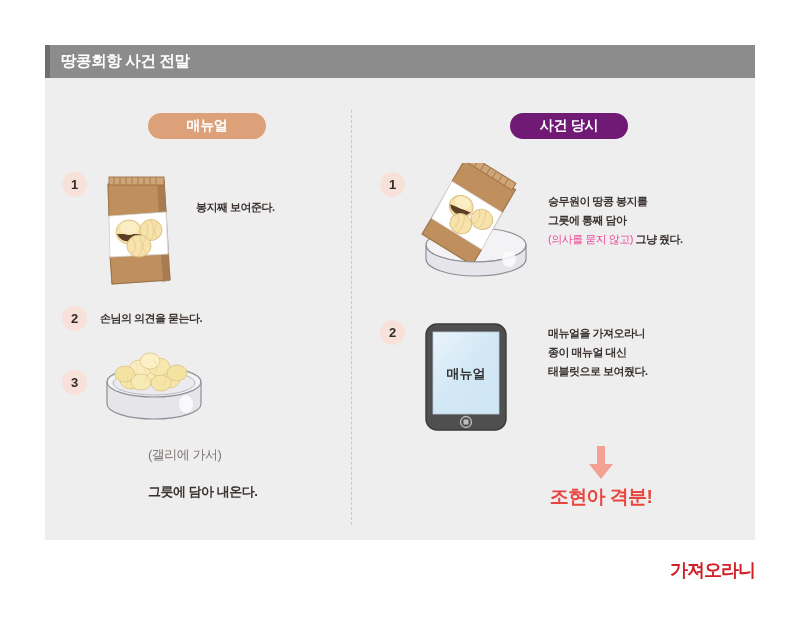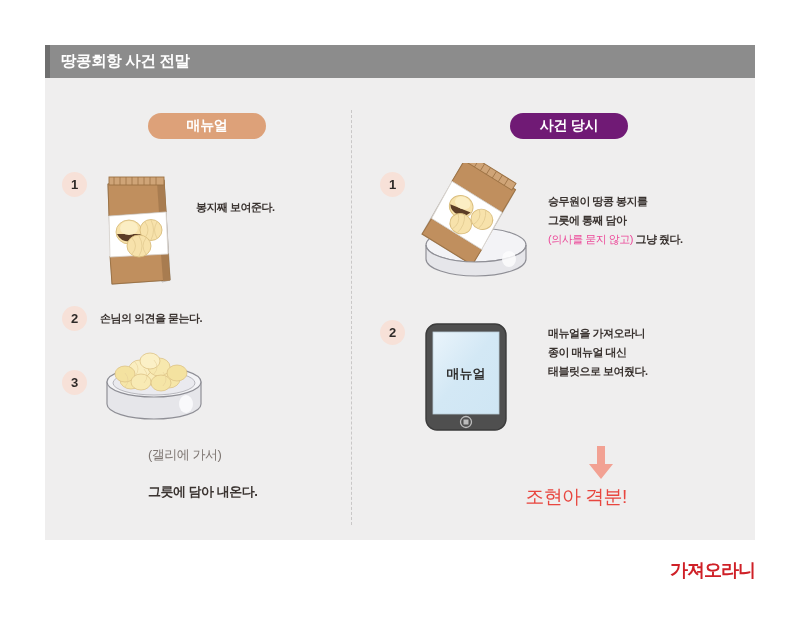--- a/index.html
+++ b/index.html
@@ -139,27 +139,27 @@
   
   .arrow-down {
     position: absolute;
     left: 588px;
     top: 446px;
     width: 26px;
     height: 34px;
   }
   .conclusion {
     position: absolute;
-    left: 487px;
+    left: 512px;
     top: 484px;
     width: 178px;
     text-align: center;
     color: #e8463f;
     font-size: 19px;
-    font-weight: normal;
+    font-weight: bold;
     letter-spacing: -0.6px;
     white-space: nowrap;
   }
 
   
   .footer-logo {
     position: absolute;
     right: 45px;
     top: 558px;
     color: #cf2027;

